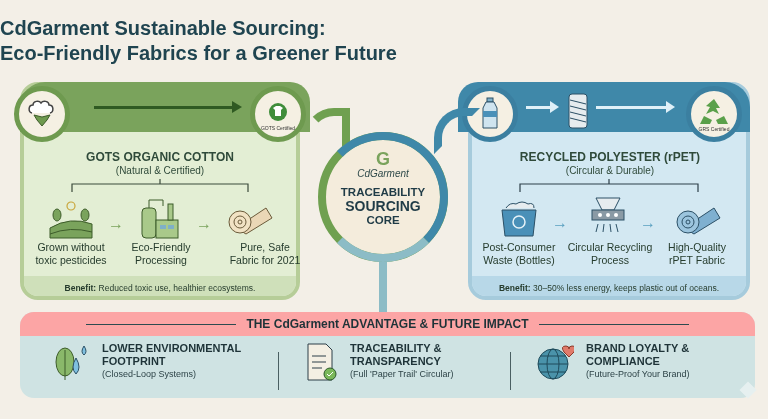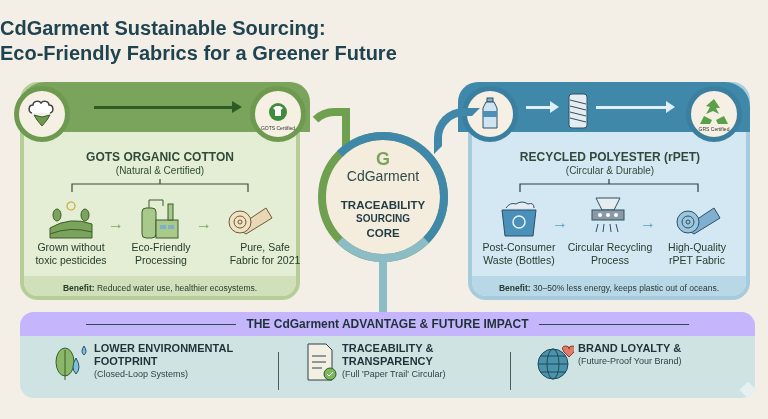--- a/index.html
+++ b/index.html
@@ -17,24 +17,24 @@
   .ptitle{position:absolute;text-align:center;font-weight:bold;font-size:12px;color:#2f4a3a;width:280px;}
   .psub{position:absolute;text-align:center;font-size:10px;color:#2f4a3a;width:280px;}
   .step{position:absolute;width:90px;text-align:center;font-size:10.5px;line-height:13px;color:#263c2d;}
   .benefit{position:absolute;font-size:8.5px;text-align:center;color:#263c2d;}
   .benefit b{font-weight:bold;}
   .core{position:absolute;left:318px;top:132px;width:130px;height:130px;border-radius:50%;background:#f4ecdc;border:8px solid #6fa050;box-sizing:border-box;}
   .core-ring-r{position:absolute;left:318px;top:132px;width:130px;height:130px;border-radius:50%;border:8px solid transparent;border-top-color:#3f88a9;border-right-color:#3f88a9;box-sizing:border-box;transform:rotate(0deg);}
   .core-ring-b{position:absolute;left:318px;top:132px;width:130px;height:130px;border-radius:50%;border:8px solid transparent;border-bottom-color:#8cbcc6;border-left-color:transparent;box-sizing:border-box;}
   .core-text{position:absolute;left:318px;top:150px;width:130px;text-align:center;}
   .bottom{position:absolute;left:20px;top:312px;width:735px;height:86px;background:#cfe3e3;border-radius:14px;overflow:hidden;}
-  .bottom-head{height:24px;background:#c4b5fd;display:flex;align-items:center;justify-content:center;gap:10px;}
+  .bottom-head{height:24px;background:#fca5a5;display:flex;align-items:center;justify-content:center;gap:10px;}
   .bottom-head .line{height:1px;width:150px;background:#2c4a4f;}
   .bottom-head span.t{font-size:12px;font-weight:bold;color:#1e3338;}
-  .item{position:absolute;top:30px;display:flex;align-items:flex-start;gap:4px;}
+  .item{position:absolute;top:30px;display:flex;align-items:flex-start;gap:12px;}
   .item .txt{font-size:11px;line-height:13px;color:#1e3338;}
   .item .txt .h{font-weight:bold;}
   .item .txt .s{font-size:9px;color:#2e4448;}
   .sep{position:absolute;top:40px;width:1px;height:38px;background:#4a5f62;}
 </style>
 </head>
 <body>
 
 <div class="title">
   <div>CdGarment Sustainable Sourcing:</div>
@@ -102,21 +102,21 @@
 <div class="step" style="left:116px;top:241px;">
     <div>Eco-Friendly</div>
     <div>Processing</div>
   </div>
 <div class="step" style="left:220px;top:241px;">
     <div>Pure, Safe</div>
     <div>Fabric for 2021</div>
   </div>
 
 <div style="position:absolute;left:24px;top:276px;width:272px;height:20px;background:#cfe0ba;border-radius:0 0 14px 14px;"></div>
-<div class="benefit" style="left:24px;top:283px;width:272px;"><b>Benefit:</b> <span>Reduced water use, healthier ecosystems.</span></div>
+<div class="benefit" style="left:24px;top:283px;width:272px;"><b>Benefit:</b> <span>Reduced toxic use, healthier ecosystems.</span></div>
 
 <div class="panel panel-right"></div>
 <div class="bar-right"></div>
 <div class="circ b" style="left:462px;top:86px;width:56px;height:56px;">
   <svg width="18" height="34" viewBox="0 0 18 34">
       <rect x="6" y="1" width="6" height="4" fill="#7fb0c8" stroke="#2c5066"></rect>
       <path d="M5 5h8l3 6v20H2V11z" fill="#cfe4ef" stroke="#2c5066"></path>
       <rect x="2" y="14" width="14" height="6" fill="#4a90b8"></rect>
     </svg>
 </div>
@@ -190,23 +190,23 @@
 <div class="benefit" style="left:472px;top:283px;width:274px;"><b>Benefit:</b> <span>30–50% less energy, keeps plastic out of oceans.</span></div>
 
 <div style="position:absolute;left:304px;top:108px;width:30px;height:30px;border:8px solid #6fa050;border-color:#6fa050 transparent transparent #6fa050;border-radius:0 0 0 30px;transform:rotate(90deg);"></div>
 <div style="position:absolute;left:434px;top:108px;width:30px;height:30px;border:8px solid #3f88a9;border-color:#3f88a9 #3f88a9 transparent transparent;border-radius:0 30px 0 0;transform:rotate(-90deg);"></div>
 <div style="position:absolute;left:379px;top:262px;width:8px;height:52px;background:#8cbcc6;"></div>
 <div class="core"></div>
 <div class="core-ring-r"></div>
 <div class="core-ring-b"></div>
 <div class="core-text">
   <div style="font-size:18px;font-weight:bold;color:#2f5050;line-height:18px;"><span style="color:#7aa35c;">G</span></div>
-  <div style="font-size:14px;color:#2f4a4a;margin-bottom:14px;">CdGarment</div>
+  <div style="font-size:10px;color:#2f4a4a;margin-bottom:6px;font-style:italic;">CdGarment</div>
   <div style="font-size:11.5px;font-weight:bold;color:#1f3b46;line-height:14px;">TRACEABILITY</div>
-  <div style="font-size:10px;font-weight:bold;color:#1f3b46;line-height:14px;">SOURCING</div>
+  <div style="font-size:14px;font-weight:bold;color:#1f3b46;line-height:14px;">SOURCING</div>
   <div style="font-size:11.5px;font-weight:bold;color:#1f3b46;line-height:14px;">CORE</div>
 </div>
 
 <div class="bottom">
   <div class="bottom-head">
     <div class="line"></div>
     <span class="t">THE CdGarment ADVANTAGE &amp; FUTURE IMPACT</span>
     <div class="line"></div>
   </div>
 
@@ -240,18 +240,19 @@
   <div class="sep" style="left:490px;"></div>
   <div class="item" style="left:516px;">
     <svg width="38" height="40" viewBox="0 0 38 40">
         <circle cx="17" cy="22" r="15" fill="#4a93aa" stroke="#1e4a5a"></circle>
         <ellipse cx="17" cy="22" rx="6" ry="15" fill="none" stroke="#1e4a5a"></ellipse>
         <path d="M2 22h30M4 14h26M4 30h26" stroke="#1e4a5a"></path>
         <path d="M28 10q-4-6 2-6 3 0 3 3 0-3 3-3 6 0 2 6l-5 5z" fill="#e07a6a" stroke="#8a3a2a"></path>
       </svg>
     <div class="txt">
         <div class="h">BRAND LOYALTY &amp;</div>
+        <div class="h">COMPLIANCE</div>
         <div class="s">(Future-Proof Your Brand)</div>
       </div>
   </div>
 </div>
 
 <div style="position:absolute;left:742px;top:384px;width:12px;height:12px;background:#e6f0f0;transform:rotate(45deg);"></div>
 
 </body></html>

